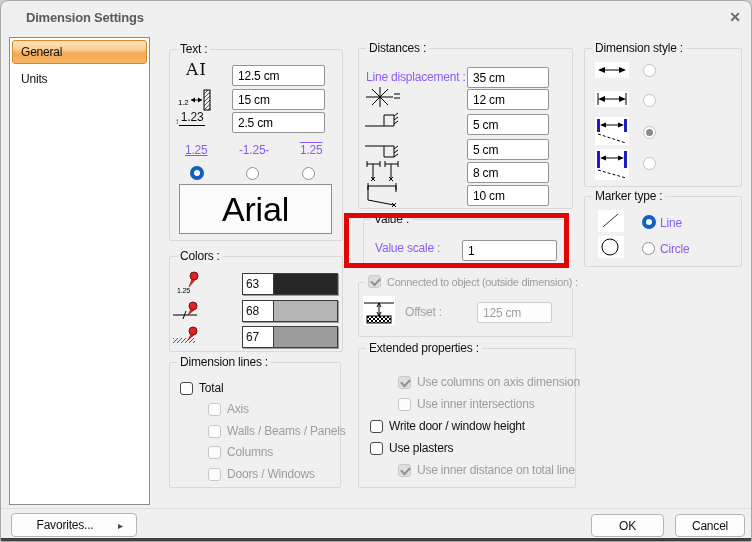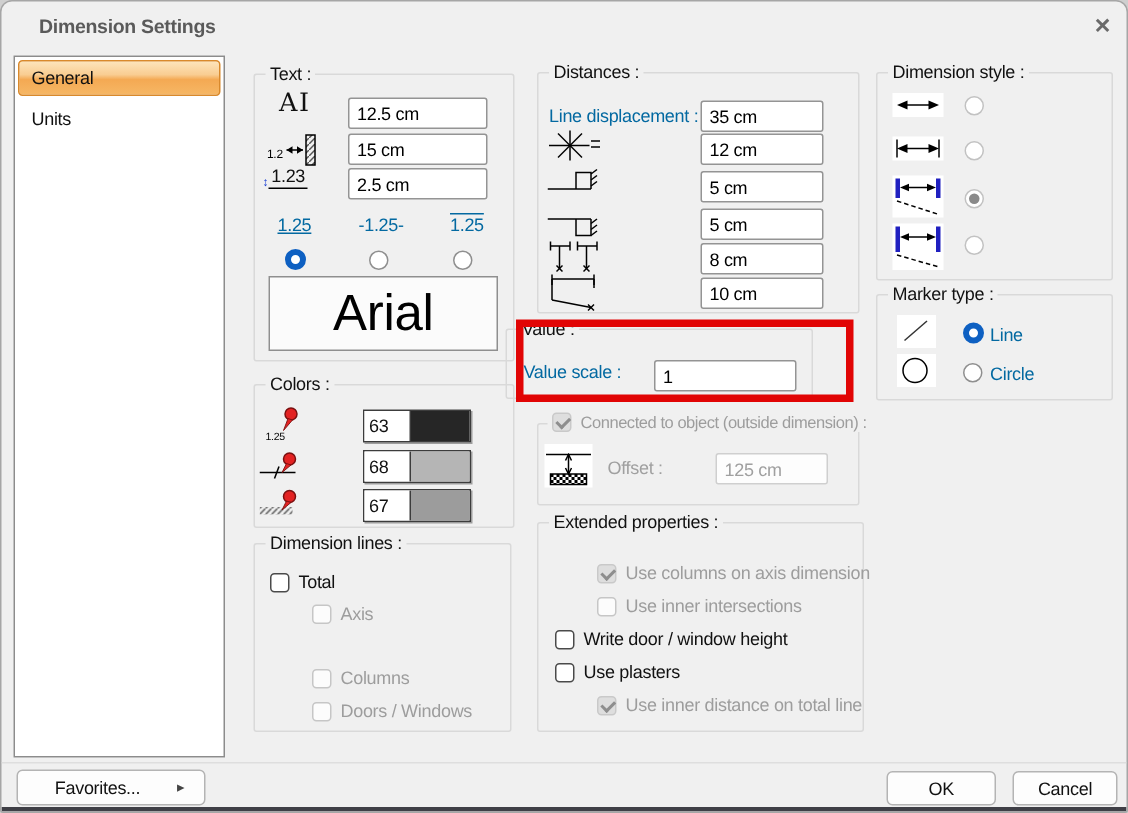--- a/index.html
+++ b/index.html
@@ -11,42 +11,42 @@
   }
   .titlebar{position:absolute;left:0;top:0;right:0;height:32px;font-weight:bold;}
   .title{position:absolute;left:25px;top:9px;font-size:13px;color:#5a5a5a;white-space:nowrap;}
   .close-btn{position:absolute;left:722px;top:5px;width:24px;height:22px;display:flex;align-items:center;justify-content:center;color:#6a6a6a;font-size:14px;cursor:default;}
   .listbox{position:absolute;left:8px;top:36px;width:141px;height:468px;background:#fff;border:1px solid #8c8c8c;box-sizing:border-box;}
   .li-sel{position:absolute;left:2px;right:2px;top:2px;height:24px;box-sizing:border-box;border:1px solid #d9892b;border-radius:3px;
     background:linear-gradient(#fde4bb,#f9cd92 40%,#f4a953 55%,#f6b765);display:flex;align-items:center;padding-left:8px;}
   .li{position:absolute;left:2px;right:2px;top:30px;height:22px;display:flex;align-items:center;padding-left:9px;}
   .grp{position:absolute;border:1px solid #d9d9d9;border-radius:2px;box-sizing:border-box;}
   .grp-lb{position:absolute;top:-8px;left:7px;background:#f0f0f0;padding:0 3px;font-size:12px;color:#111;white-space:nowrap;}
-  .lb{position:absolute;font-size:12px;color:#0369a1;white-space:nowrap;}
+  .lb{position:absolute;font-size:12px;color:#8b5cf6;white-space:nowrap;}
   .lb.dis{color:#a0a0a0;}
   .tb{position:absolute;box-sizing:border-box;height:21px;border:1px solid #949494;border-radius:2px;background:#fff;
     font-family:"Liberation Sans",sans-serif;font-size:12px;padding:0 5px;color:#000;letter-spacing:-0.2px;}
   .tb.dis{border-color:#cfcfcf;color:#a0a0a0;background:#fdfdfd;}
   .cbrow{position:absolute;display:flex;align-items:center;gap:6px;font-size:12px;white-space:nowrap;}
   .cbrow.dis{color:#9d9d9d;padding-left:28px;}
   .cb{width:13px;height:13px;border-radius:3px;box-sizing:border-box;flex:none;}
   .cb.en{border:1px solid #4a4a4a;background:#fff;}
   .cb.dis{border:1px solid #c6c6c6;background:#fcfcfc;}
   .cb.chkdis{border:1px solid #c9c9c9;background:#dedede;position:relative;}
   .cb.chkdis::after{content:"";position:absolute;left:2px;top:2px;width:7px;height:4px;border-left:2px solid #8e8e8e;border-bottom:2px solid #8e8e8e;transform:rotate(-45deg);}
   .rd{box-sizing:border-box;flex:none;border-radius:50%;position:absolute;}
   .rd.sel{width:14px;height:14px;border:4px solid #0e60c2;background:#fff;}
   .rd.un{width:13px;height:13px;border:1px solid #8f8f8f;background:#fff;}
   .rd.undis{width:13px;height:13px;border:1px solid #c2c2c2;background:#fff;}
   .rd.seldis{width:13px;height:13px;border:1px solid #c2c2c2;background:#fff;}
   .rd.seldis::after{content:"";position:absolute;inset:2px;border-radius:50%;background:#8a8a8a;}
   .ic{position:absolute;}
   .arial-btn{position:absolute;left:9px;top:134px;width:153px;height:50px;box-sizing:border-box;background:#fbfbfb;border:1px solid #8f8f8f;
     display:flex;align-items:center;justify-content:center;font-size:34px;color:#000;}
-  .color-ctl{position:absolute;width:72px;height:22px;box-sizing:border-box;border:1px solid #3c3c3c;background:#fff;display:flex;box-shadow:1px 1px 0 rgba(90,90,90,.55);}
+  .color-ctl{position:absolute;width:96px;height:22px;box-sizing:border-box;border:1px solid #3c3c3c;background:#fff;display:flex;box-shadow:1px 1px 0 rgba(90,90,90,.55);}
   .color-num{width:27px;flex:none;border-right:1px solid #3c3c3c;display:flex;align-items:center;padding-left:3px;font-size:12px;background:#fff;}
   .color-swatch{flex:1;}
   .hl{position:absolute;left:343px;top:212px;width:225px;height:55px;box-sizing:border-box;border:5px solid #e10505;z-index:10;pointer-events:none;}
   .footer-sep{position:absolute;left:0;right:0;top:507px;height:1px;background:#dedede;}
   .bottom-strip{position:absolute;left:0;right:0;bottom:0;height:3px;background:#3f3f46;}
   .btn{position:absolute;box-sizing:border-box;border:1px solid #b4b4b4;border-radius:4px;background:#fdfdfd;font-size:12px;
     display:flex;align-items:center;justify-content:center;color:#111;}
   .fav{justify-content:flex-start;}
   .fav .fav-lab{flex:1;text-align:center;}
   .fav .fav-arrow{width:18px;text-align:left;color:#444;font-size:10px;}
@@ -154,20 +154,24 @@
   <div class="grp" style="left:168px;top:361px;width:172px;height:126px;">
     <span class="grp-lb">Dimension lines :</span>
     <div class="cbrow" style="left:10px;top:18px;">
       <span class="cb en"></span>
       <span>Total</span>
     </div>
     <div class="cbrow dis" style="left:10px;top:39px;">
       <span class="cb dis"></span>
       <span>Axis</span>
     </div>
+    <div class="cbrow dis" style="left:10px;top:61px;">
+      <span class="cb dis"></span>
+      <span>Walls / Beams / Panels</span>
+    </div>
     <div class="cbrow dis" style="left:10px;top:82px;">
       <span class="cb dis"></span>
       <span>Columns</span>
     </div>
     <div class="cbrow dis" style="left:10px;top:104px;">
       <span class="cb dis"></span>
       <span>Doors / Windows</span>
     </div>
   </div>
 
@@ -231,21 +235,21 @@
         <line x1="3" y1="4" x2="3" y2="18" stroke="#000"></line>
         <line x1="3" y1="18" x2="29" y2="23" stroke="#000"></line>
         <line x1="31" y1="4" x2="31" y2="10" stroke="#000"></line>
         <line x1="27" y1="21" x2="31" y2="25" stroke="#000"></line>
         <line x1="31" y1="21" x2="27" y2="25" stroke="#000"></line>
       </svg>
     </span>
     <input class="tb" style="left: 108px; top: 136px; width: 82px;" value="10 cm">
   </div>
 
-  <div class="grp" style="left:336px;top:218px;width:205px;height:47px;">
+  <div class="grp" style="left:362px;top:218px;width:205px;height:47px;">
     <span class="grp-lb">Value :</span>
     <span class="lb" style="left:11px;top:21px;">Value scale :</span>
     <input class="tb" style="left: 98px; top: 20px; width: 95px;" value="1">
   </div>
   <div class="hl" style="border-color: rgb(225, 5, 5);"></div>
 
   <div class="grp" style="left:357px;top:281px;width:215px;height:55px;">
     <div class="cbrow dis" style="left:6px;top:-8px;background:#f0f0f0;padding:0 3px;font-size:11px;letter-spacing:-0.3px;">
       <span class="cb chkdis"></span>
       <span>Connected to object (outside dimension) :</span>

